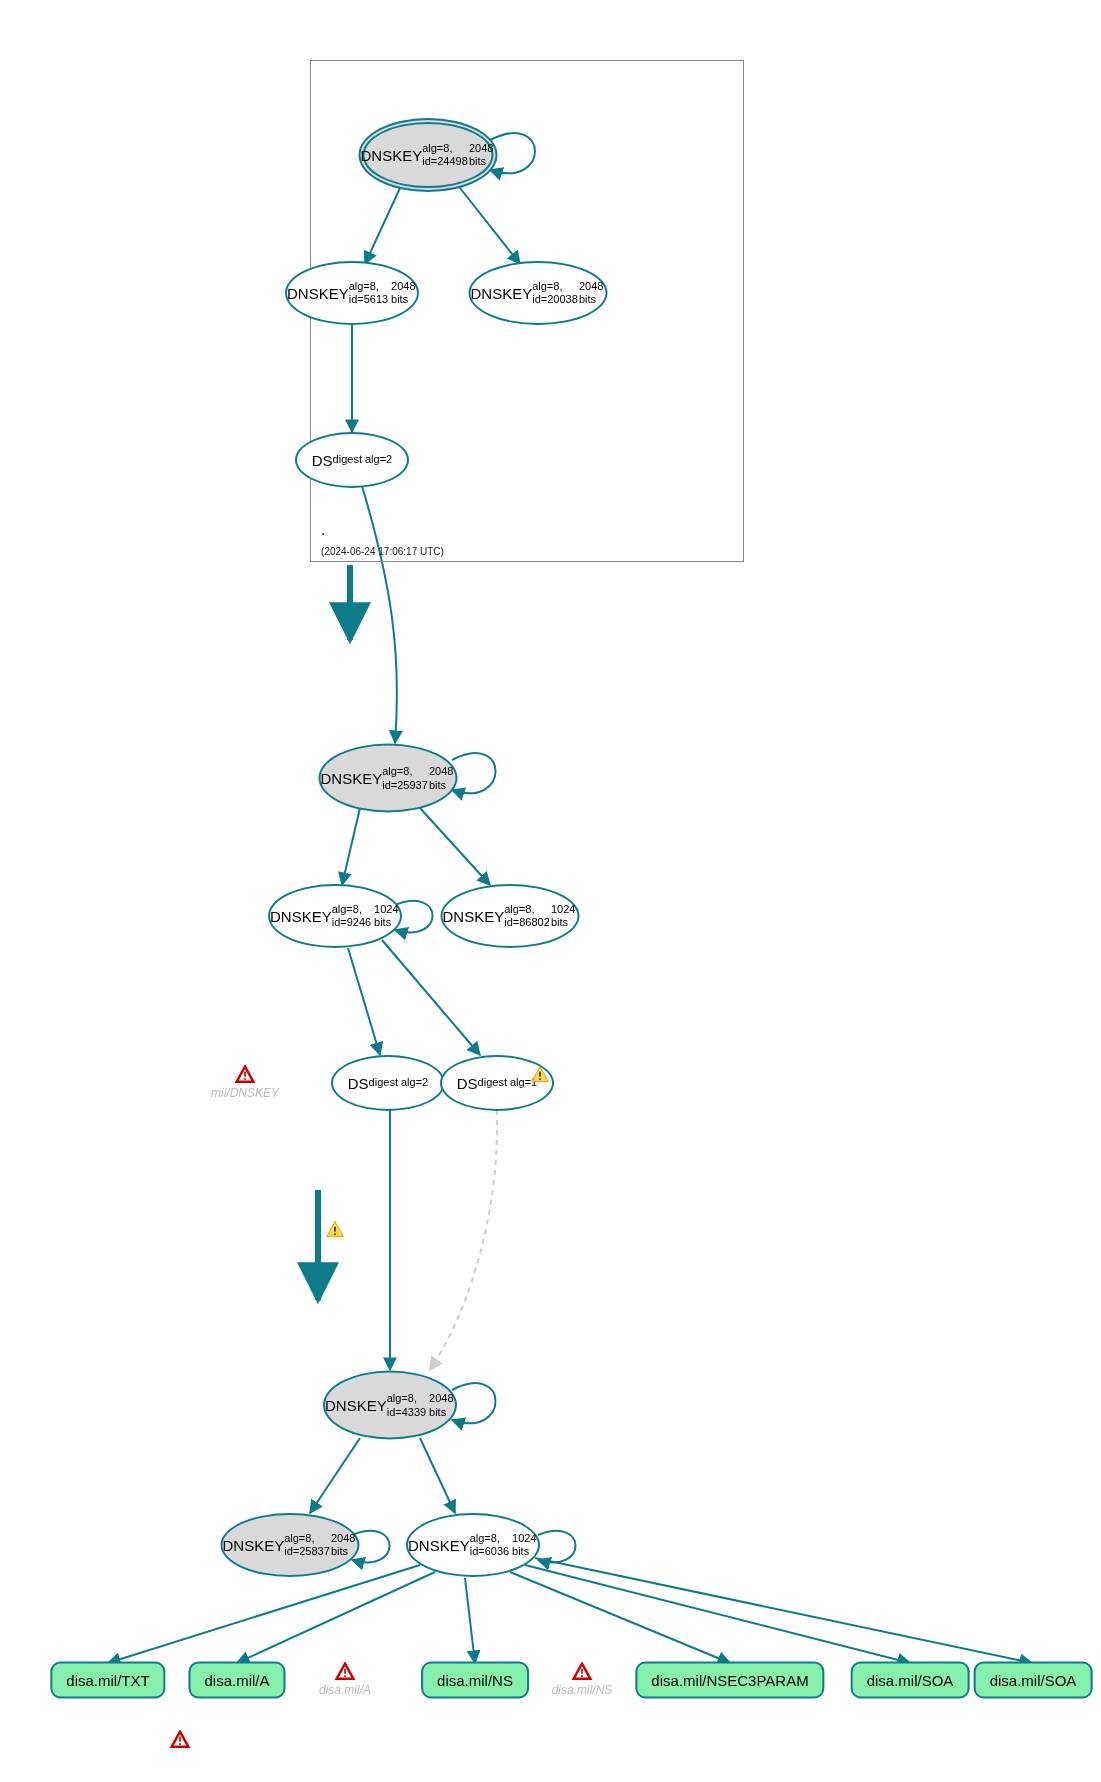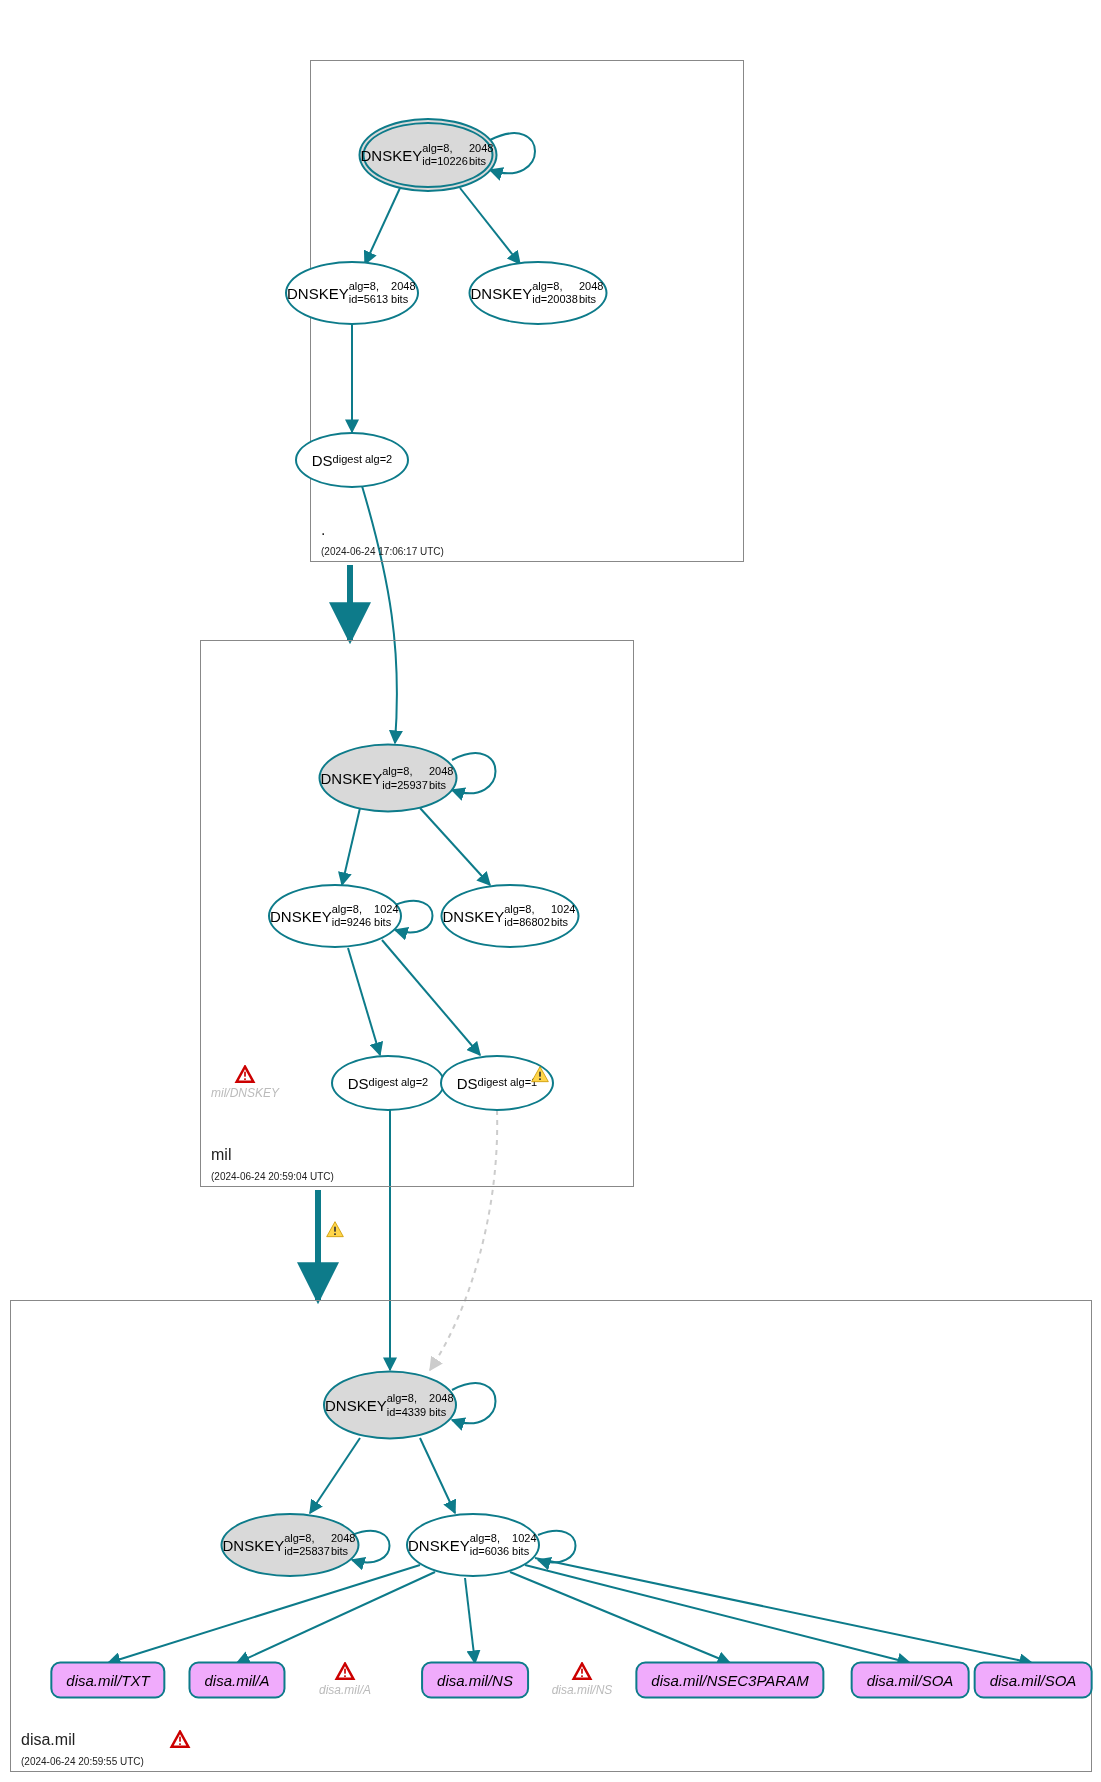--- a/index.html
+++ b/index.html
@@ -54,25 +54,24 @@
     border-radius: 50%;
   }
   .ellipse.filled { background: #d9d9d9; }
   .node-title { font-size: 15px; font-weight: normal; color: #000; z-index: 2;}
   .node-sub { font-size: 11px; color: #000; line-height: 1.2; z-index: 2;}
   .rrbox {
     position: absolute;
     transform: translate(-50%, -50%);
     border: 2px solid #0d7b8a;
     border-radius: 10px;
-    background: #f0abfc;
+    background: #86efac;
     padding: 8px 14px;
     font-size: 15px;
     white-space: nowrap;
-    font-style: italic;
   }
   .ghost {
     position: absolute;
     transform: translate(-50%, -50%);
     font-size: 12px;
     font-style: italic;
     color: #bbb;
     white-space: nowrap;
   }
   .warn-red, .warn-yel {
@@ -140,33 +139,25 @@
   <path d="M 465 1578 L 475 1663" stroke="#0d7b8a" stroke-width="2" fill="none" marker-end="url(#ah)"></path>
   <path d="M 510 1572 L 730 1663" stroke="#0d7b8a" stroke-width="2" fill="none" marker-end="url(#ah)"></path>
   <path d="M 525 1565 L 910 1663" stroke="#0d7b8a" stroke-width="2" fill="none" marker-end="url(#ah)"></path>
   <path d="M 535 1558 L 1032 1663" stroke="#0d7b8a" stroke-width="2" fill="none" marker-end="url(#ah)"></path>
 </svg>
 
 <div class="zone" style="left:310px; top:60px; width:432px; height:500px;">
   <div class="zone-label">.</div>
   <div class="zone-ts">(2024-06-24 17:06:17 UTC)</div>
 </div>
-<div class="zone" style="left:200px; top:640px; width:432px; height:545px;">
-  <div class="zone-label">mil</div>
-  <div class="zone-ts">(2024-06-24 20:59:04 UTC)</div>
-</div>
-<div class="zone" style="left:10px; top:1300px; width:1080px; height:470px;">
-  <div class="zone-label">disa.mil</div>
-  <div class="zone-ts">(2024-06-24 20:59:55 UTC)</div>
-</div>
 
 <div class="node" style="left:428px; top:155px;">
   <div class="ellipse double filled" style="width:135px; height:70px;">
     <span class="node-title">DNSKEY</span>
-    <span class="node-sub">alg=8, id=10226</span>
+    <span class="node-sub">alg=8, id=24498</span>
     <span class="node-sub">2048 bits</span>
   </div>
 </div>
 <div class="node" style="left:352px; top:293px;">
   <div class="ellipse" style="width:130px; height:60px;">
     <span class="node-title">DNSKEY</span>
     <span class="node-sub">alg=8, id=5613</span>
     <span class="node-sub">2048 bits</span>
   </div>
 </div>

